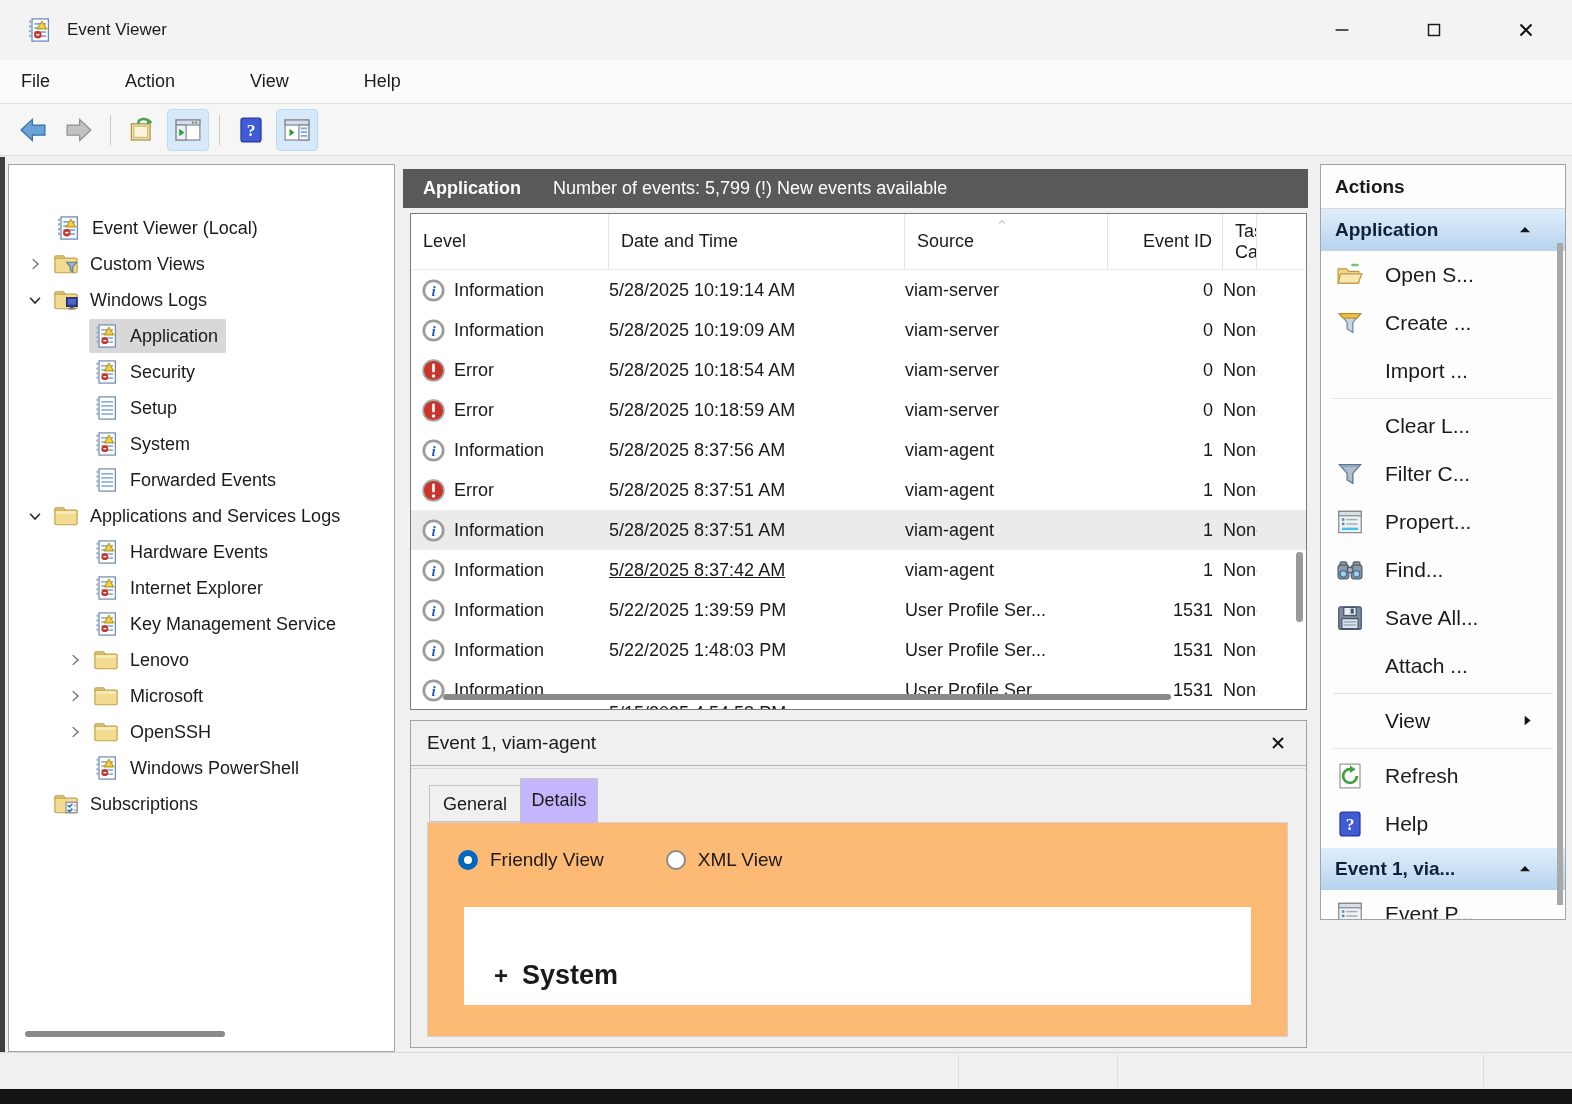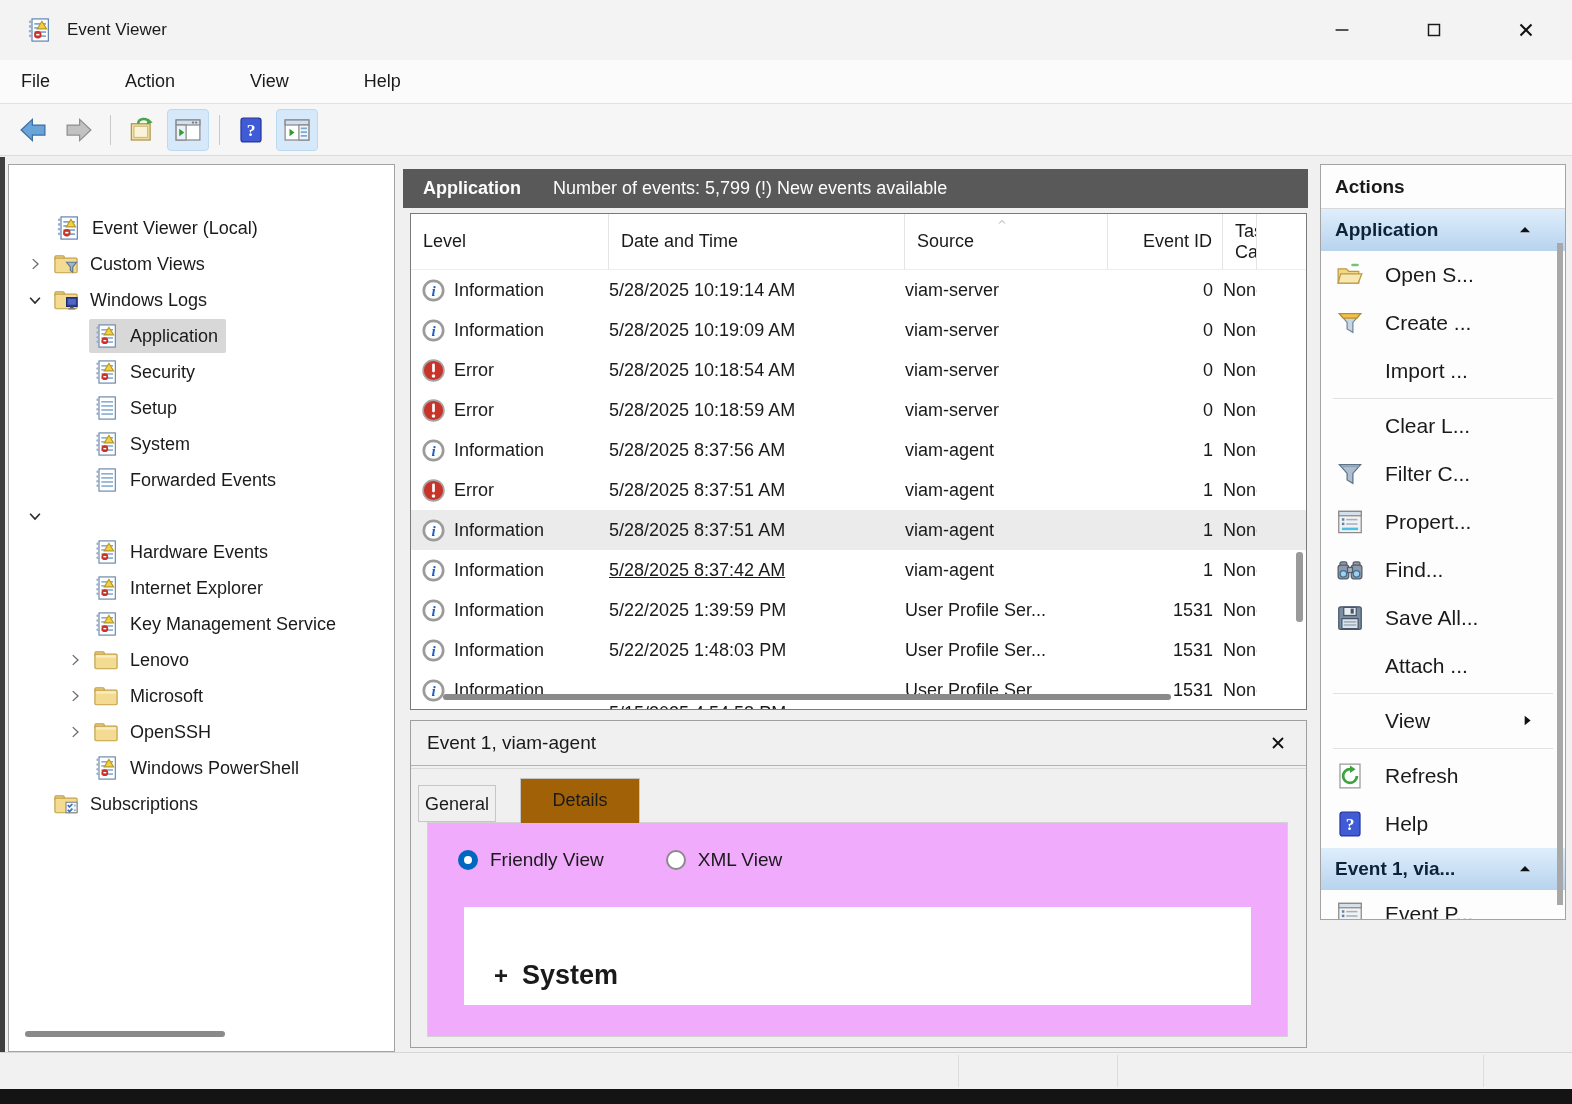--- a/index.html
+++ b/index.html
@@ -73,23 +73,23 @@
   .list-vthumb { position:absolute; right:3px; top:338px; width:7px; height:70px; background:#9a9a9a; border-radius:3px; }
   .list-hthumb { position:absolute; left:32px; bottom:9px; width:728px; height:6px; background:#8a8a8a; border-radius:3px; }
 
   
   .preview { position:absolute; left:410px; top:720px; width:897px; height:328px; background:#f0f0f0; border:1px solid #9f9f9f; }
   .pv-header { height:44px; display:flex; align-items:center; }
   .pv-title { margin-left:16px; font-size:19px; }
   .pv-close { position:absolute; right:18px; top:12px; width:20px; height:20px; }
   .pv-sep { height:4px; border-top:1px solid #b3b3b3; border-bottom:1px solid #dadada; }
   .tab { position:absolute; text-align:center; font-size:18px; border:1px solid #c6c6c6; background:#f0f0f0; }
-  .tab.general { left:7px; top:64px; width:78px; height:37px; line-height:36px; z-index:1; }
-  .tab.details { left:109px; top:57px; width:120px; height:45px; line-height:42px; background:#a16207; border-bottom:none; z-index:3; }
-  .pv-content { position:absolute; left:16px; right:18px; top:101px; bottom:10px; border:1px solid #d2d2d2; background:#f0abfc; z-index:2; }
+  .tab.general { left:18px; top:64px; width:92px; height:37px; line-height:36px; z-index:1; }
+  .tab.details { left:109px; top:57px; width:78px; height:45px; line-height:42px; background:#c4b5fd; border-bottom:none; z-index:3; }
+  .pv-content { position:absolute; left:16px; right:18px; top:101px; bottom:10px; border:1px solid #d2d2d2; background:#fdba74; z-index:2; }
   .radio-row { display:flex; align-items:center; margin:26px 0 0 30px; }
   .radio { width:20px; height:20px; border-radius:50%; background:#fff; flex:none; }
   .radio.on { border:6px solid #0067c0; }
   .radio.off { border:2px solid #8a8a8a; }
   .radio-lbl { margin-left:12px; margin-right:62px; font-size:19px; }
   .xml-box { position:absolute; left:36px; right:36px; top:84px; height:98px; background:#ffffff; }
   .sys-row { position:absolute; left:30px; bottom:14px; display:flex; align-items:baseline; font-weight:bold; }
   .sys-plus { font-size:24px; }
   .sys-lbl { font-size:27px; margin-left:14px; }
 
@@ -399,20 +399,30 @@
           </span>
         </div>
         <div class="tree-row lv1">
           <span class="chev">
             <span class="icon" style="width:18px;height:18px">
               <svg viewBox="0 0 24 24" width="100%" height="100%" xmlns="http://www.w3.org/2000/svg">
                 <path d="M5.5 9 L12 16 L18.5 9" fill="none" stroke="#2b2b2b" stroke-width="2.2"></path>
               </svg>
             </span>
           </span>
+          <span class="tree-inner">
+            <span class="icon">
+              <svg viewBox="0 0 24 24" width="100%" height="100%" xmlns="http://www.w3.org/2000/svg">
+                <rect x="2.5" y="5" width="8" height="4" rx="1" fill="#f3dc92" stroke="#c3a045"></rect>
+                <rect x="2.5" y="7" width="19" height="12.5" rx="1" fill="#f3dc92" stroke="#c3a045"></rect>
+                <rect x="3.5" y="8" width="17" height="2" fill="#f9ecc0"></rect>
+              </svg>
+            </span>
+            <span class="tree-lbl">Applications and Services Logs</span>
+          </span>
         </div>
         <div class="tree-row lv2">
           <span class="chev"></span>
           <span class="tree-inner">
             <span class="icon">
               <svg viewBox="0 0 24 24" width="100%" height="100%" xmlns="http://www.w3.org/2000/svg">
                 <rect x="6" y="2.5" width="14" height="19" fill="#fff" stroke="#6a86ad"></rect>
                 <rect x="8" y="6" width="10" height="1.4" fill="#88aed4"></rect>
                 <rect x="8" y="9.5" width="10" height="1.4" fill="#88aed4"></rect>
                 <rect x="8" y="13" width="10" height="1.4" fill="#88aed4"></rect>

